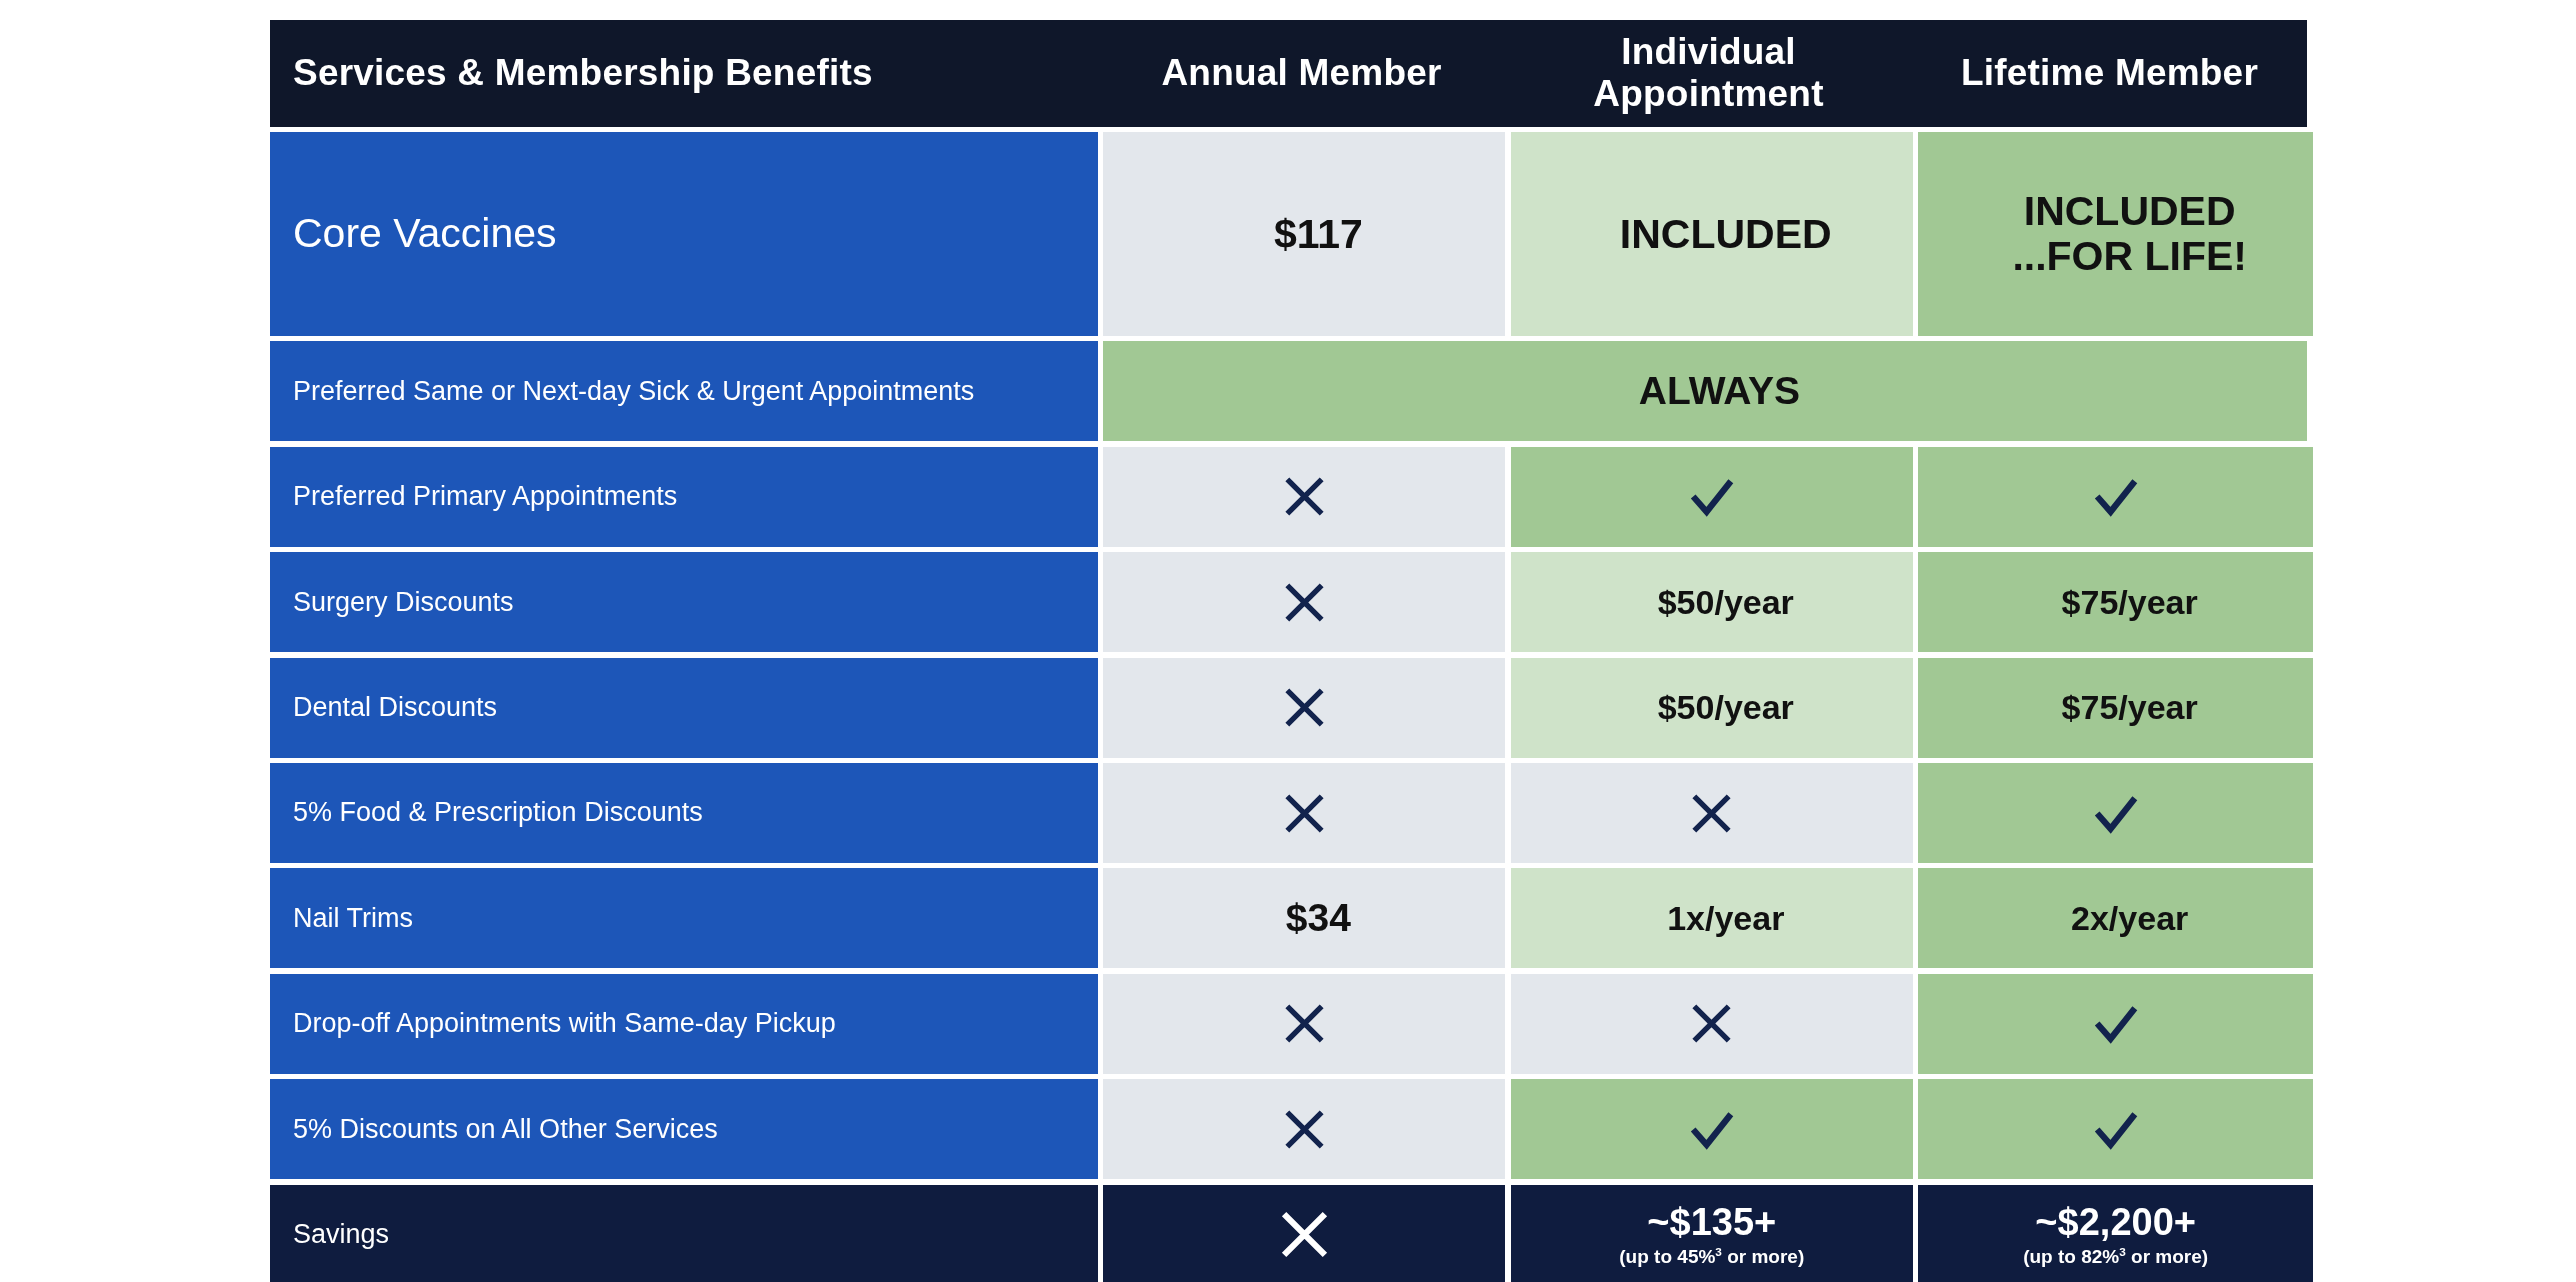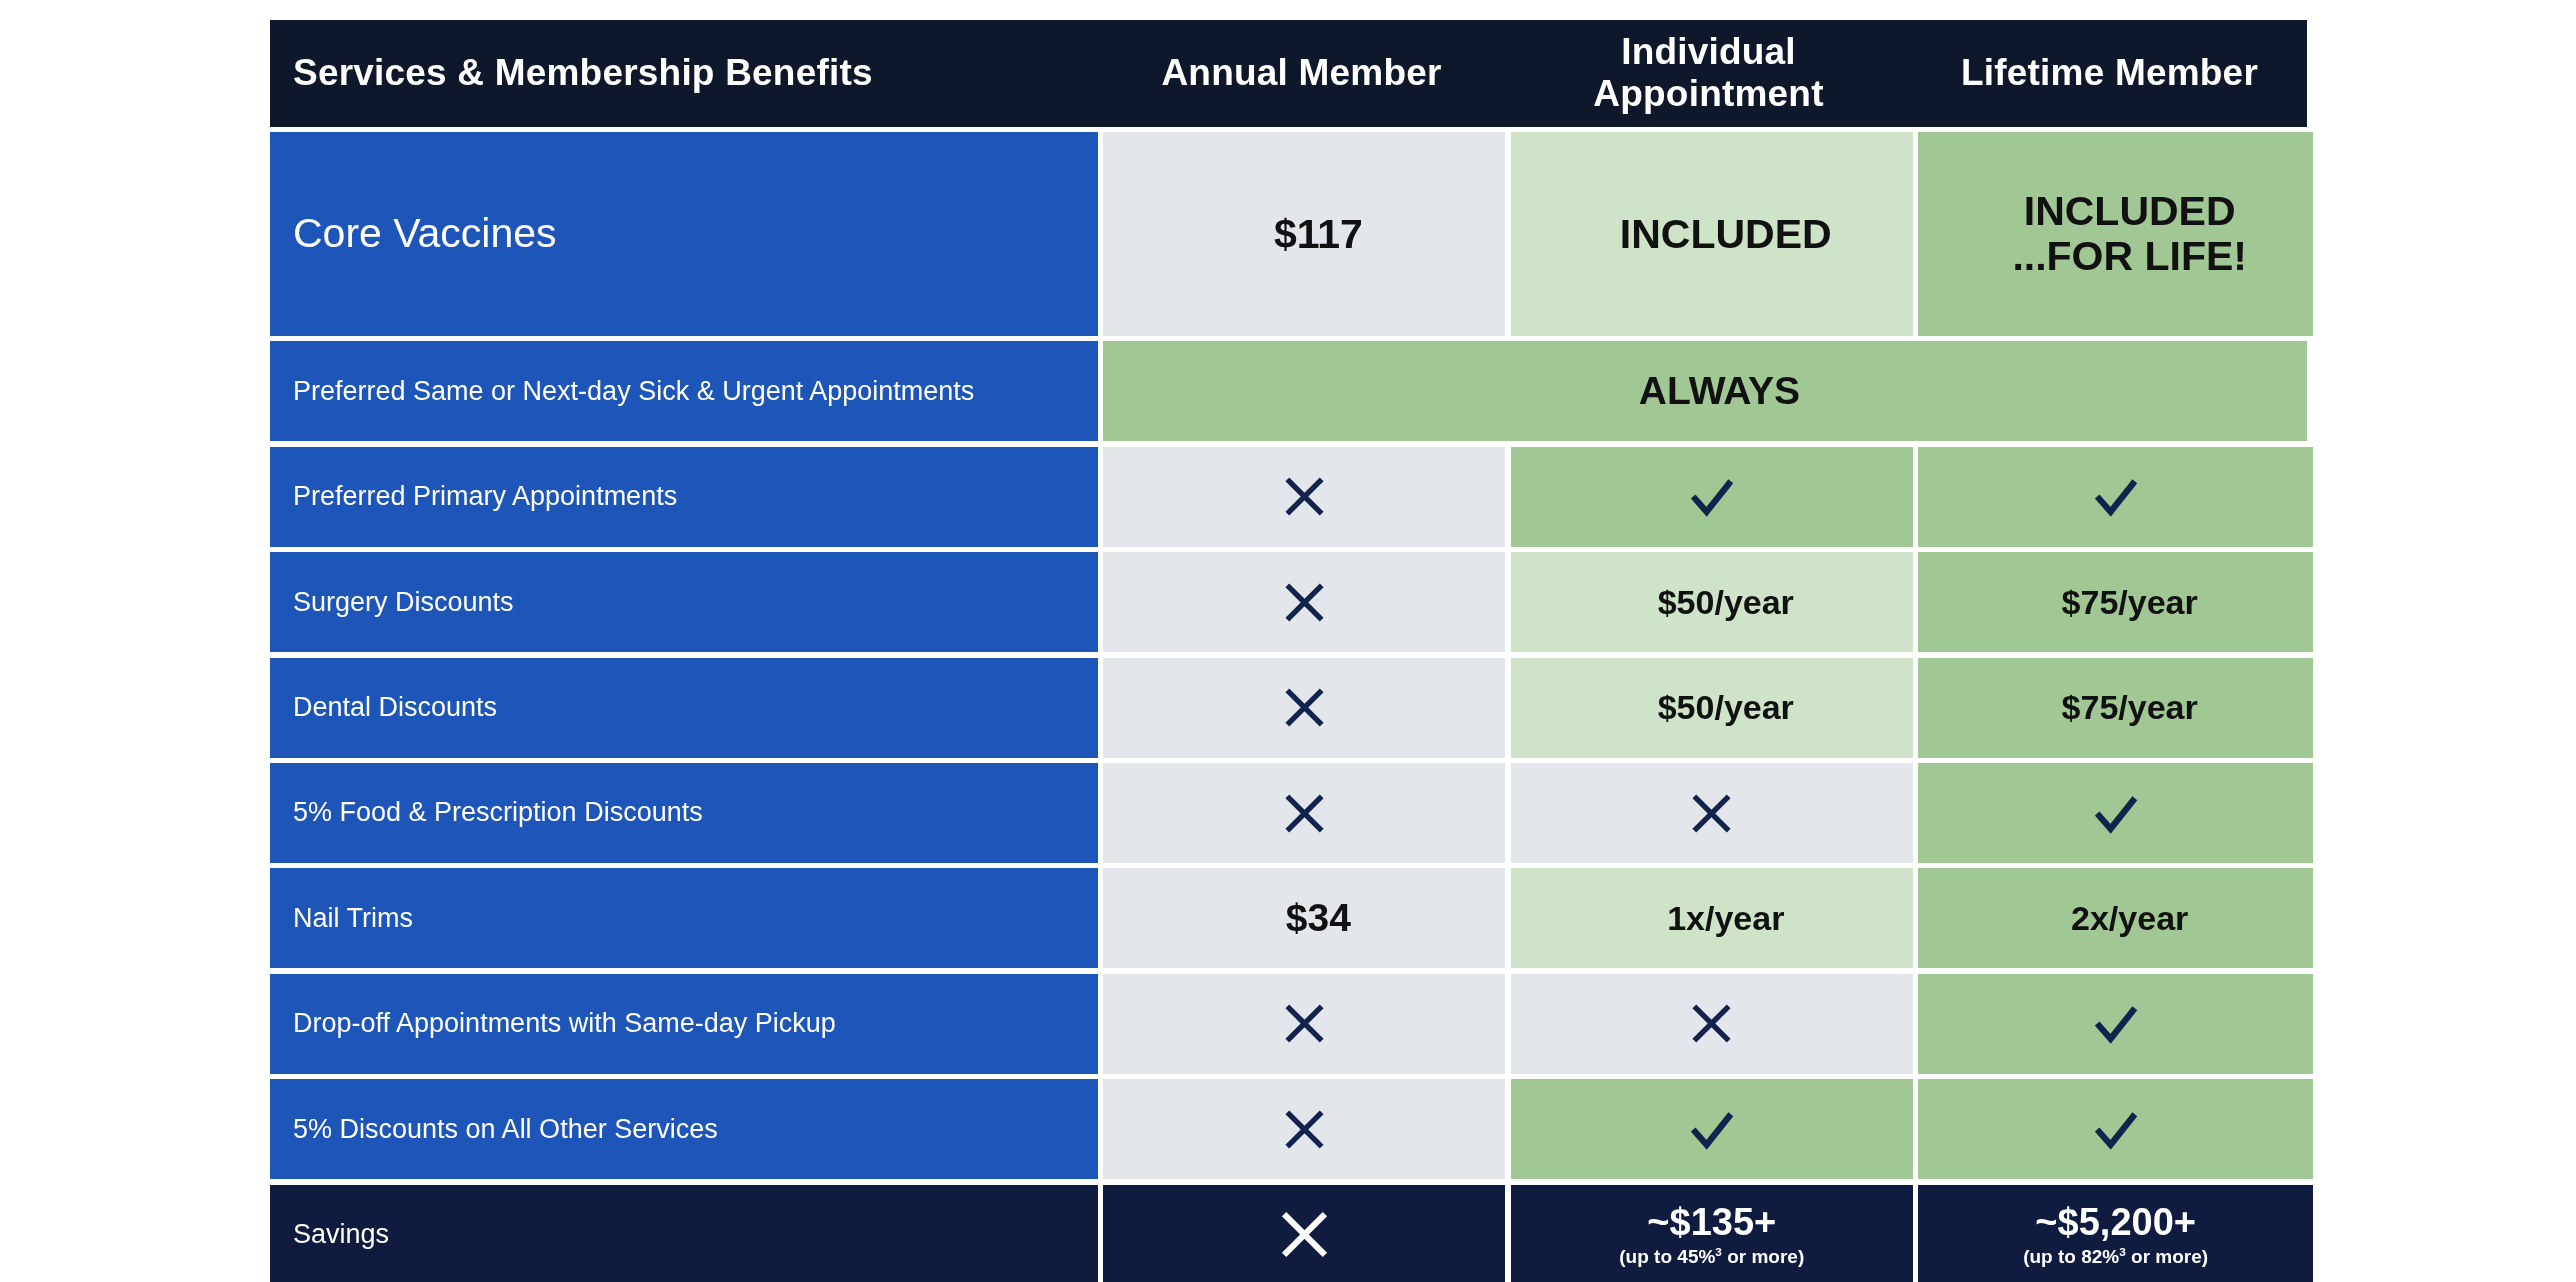--- a/index.html
+++ b/index.html
@@ -242,20 +242,20 @@
       </svg>
     </div>
     <div class="cell c-ann v-dark h-save">
       <div class="stack">
         <span class="save-big">~$135+</span>
         <span class="save-small"><span>(up to 45%</span><sup>3</sup><span> or more)</span></span>
       </div>
     </div>
     <div class="cell c-life v-dark h-save">
       <div class="stack">
-        <span class="save-big">~$5,200+</span>
+        <span class="save-big">~$2,200+</span>
         <span class="save-small"><span>(up to 82%</span><sup>3</sup><span> or more)</span></span>
       </div>
     </div>
   </div>
 
 </div>
 
 
 </body></html>

